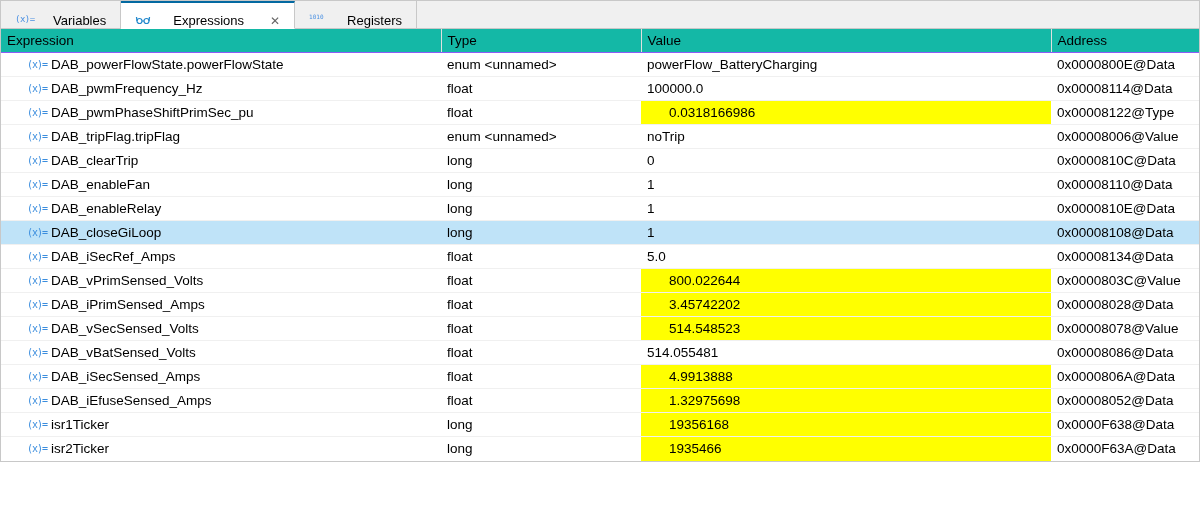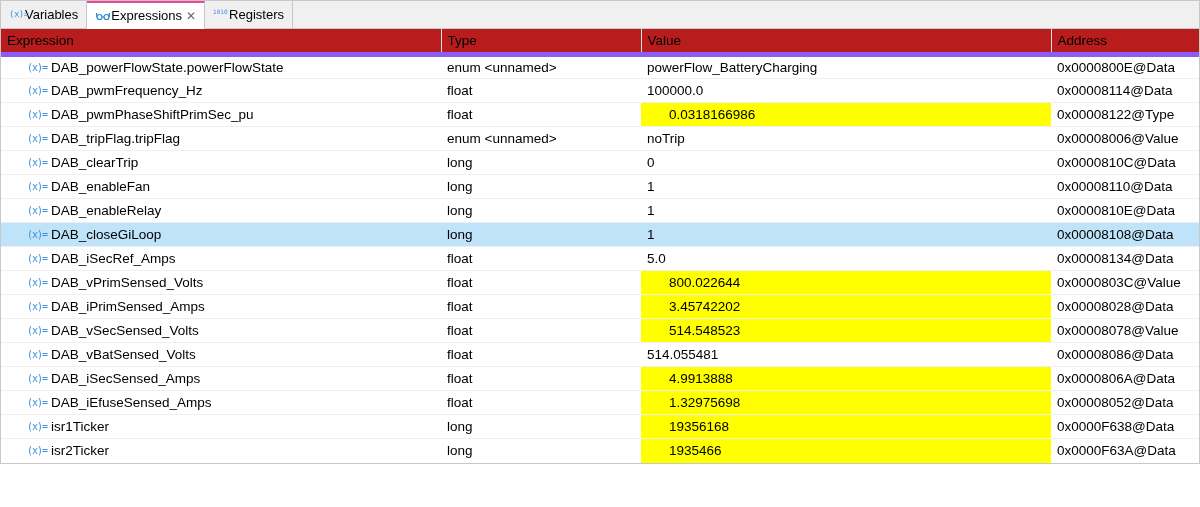--- a/index.html
+++ b/index.html
@@ -23,33 +23,33 @@
 
     .tab-bar {
       display: flex;
       background: #f0f0f0;
       border-bottom: 1px solid #c8c8c8;
       height: 28px;
     }
 
     .tab {
       display: flex;
-      align-items: center;
-      padding: 0 8px;
+      align-items: flex-end;
+      padding: 0 14px;
       border-right: 1px solid #c8c8c8;
       background: #f0f0f0;
       position: relative;
       cursor: pointer;
-      gap: 0;
+      gap: 22px;
       font-size: 13px;
     }
 
     .tab.active {
       background: #ffffff;
-      border-top: 2px solid #ec4899;
+      border-top: 2px solid #0369a1;
       border-bottom: 1px solid #ffffff;
       margin-bottom: -1px;
     }
 
     .tab-icon-var {
       display: inline-block;
       width: 16px;
       height: 16px;
       position: relative;
     }
@@ -106,22 +106,22 @@
       width: 100%;
       border-collapse: collapse;
       table-layout: fixed;
     }
 
     th {
       text-align: left;
       font-weight: normal;
       padding: 4px 6px;
       border-right: 1px solid #e0e0e0;
-      border-bottom: 5px solid #8b5cf6;
-      background: #b91c1c;
+      border-bottom: 1px solid #8b5cf6;
+      background: #14b8a6;
       font-size: 13.5px;
     }
 
     tbody tr {
       height: 24px;
     }
 
     tbody td {
       padding: 2px 6px;
       border-top: 1px solid #f0f0f0;

